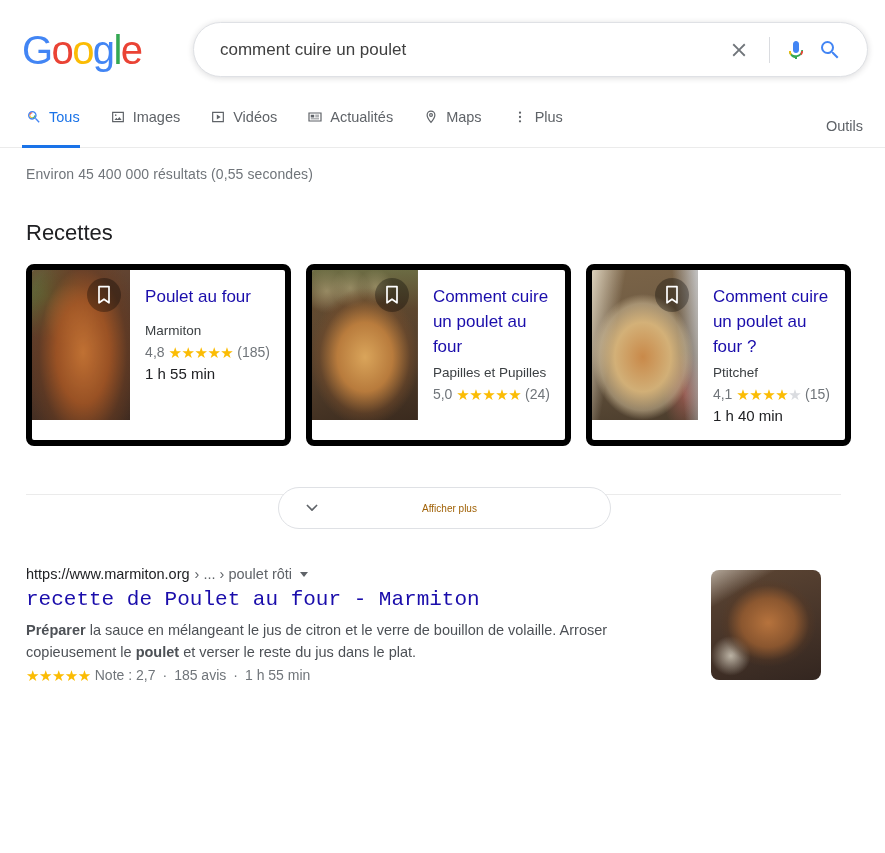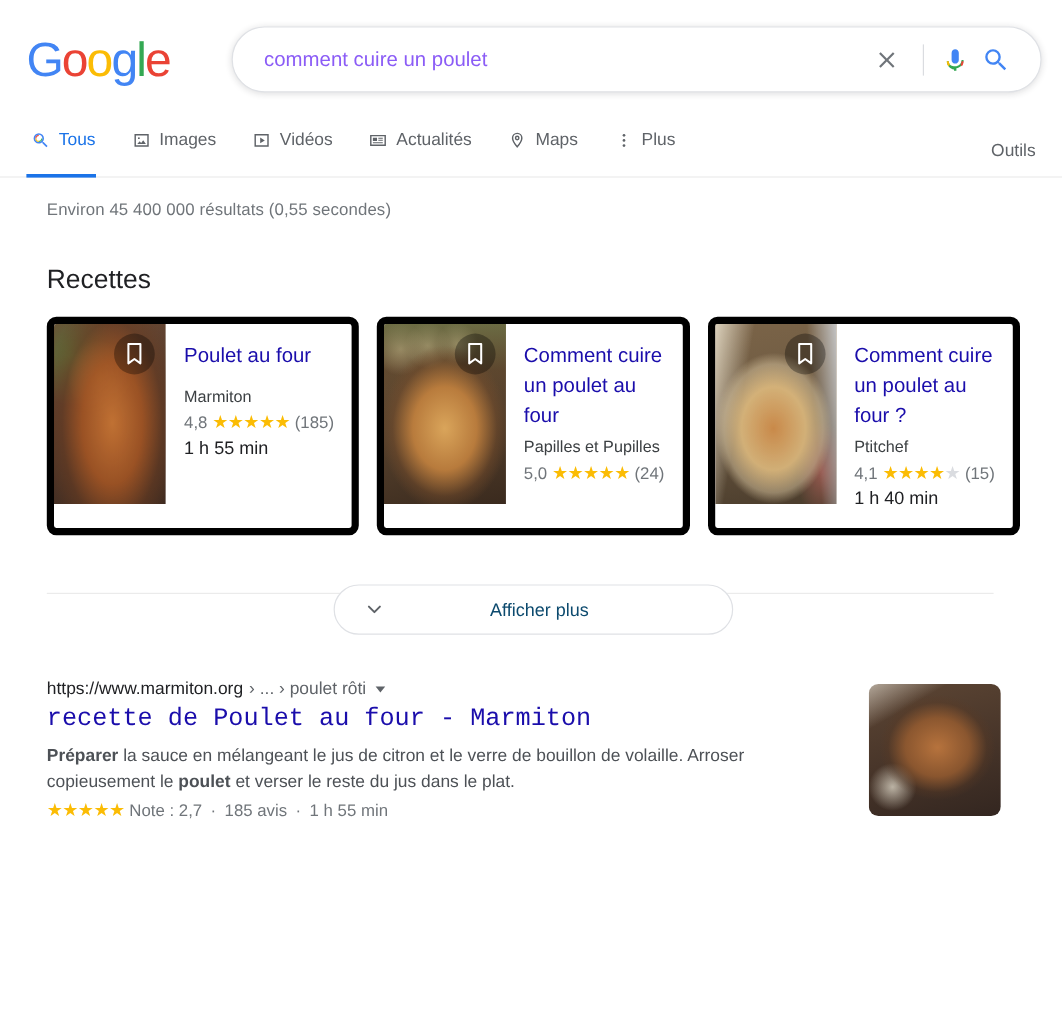--- a/index.html
+++ b/index.html
@@ -34,21 +34,21 @@
     width: 675px; height: 55px;
     border: 1px solid #dfe1e5; border-radius: 27.5px;
     background: #fff;
     box-shadow: 0 1px 6px rgba(32,33,36,.16);
     display: flex; align-items: center;
   }
   .search-input {
     flex: 1 1 auto;
     border: none; outline: none; background: transparent;
     font-family: "Liberation Sans", sans-serif;
-    font-size: 17px; color: #8b5cf6;
+    font-size: 17px; color: #404040;
     padding: 0 0 0 26px; margin: 0;
     height: 100%;
   }
   .sb-icons { display: flex; align-items: center; padding-right: 20px; }
   .ico-btn {
     width: 34px; height: 34px;
     display: flex; align-items: center; justify-content: center;
     cursor: pointer; background: none; border: none; padding: 0;
   }
   .sb-divider { width: 1px; height: 26px; background: #dadce0; margin: 0 9px 0 13px; }
@@ -77,21 +77,21 @@
     left: -4px; right: 16px; bottom: -1px;
     height: 3px; background: #1a73e8;
   }
   .tab .ti { display: flex; align-items: center; }
   .tools-btn {
     margin-left: auto; font-size: 14.5px; color: #5f6368;
     padding-bottom: 13px; cursor: pointer;
   }
 
   
-  .content { padding: 0 35px; }
+  .content { padding: 0 22px; }
 
   .result-stats {
     color: #70757a; font-size: 14px;
     margin-top: 18px; margin-left: 4px; letter-spacing: .1px;
   }
 
   .section-title {
     font-size: 22px; color: #202124;
     margin-top: 38px; margin-left: 4px; font-weight: 400;
   }
@@ -146,21 +146,21 @@
   .showmore-line {
     position: absolute; left: 0; right: 22px; top: 50%;
     height: 1px; background: #ebebeb;
   }
   .showmore-btn {
     position: relative; z-index: 2;
     display: flex; align-items: center;
     width: 333px; height: 42px;
     border: 1px solid #dfe1e5; border-radius: 21px;
     background: #fff; cursor: pointer;
-    font-size: 15px; color: #0c4a6e;
+    font-size: 10px; color: #a16207;
     font-family: "Liberation Sans", sans-serif;
     padding: 0;
     margin-top: 28px;
   }
   .showmore-btn .chev { width: 66px; display: flex; justify-content: center; }
   .showmore-btn .lbl { flex: 1 1 auto; text-align: center; padding-right: 56px; }
 
   
   .organic {
     margin-top: 52px; margin-left: 4px;

